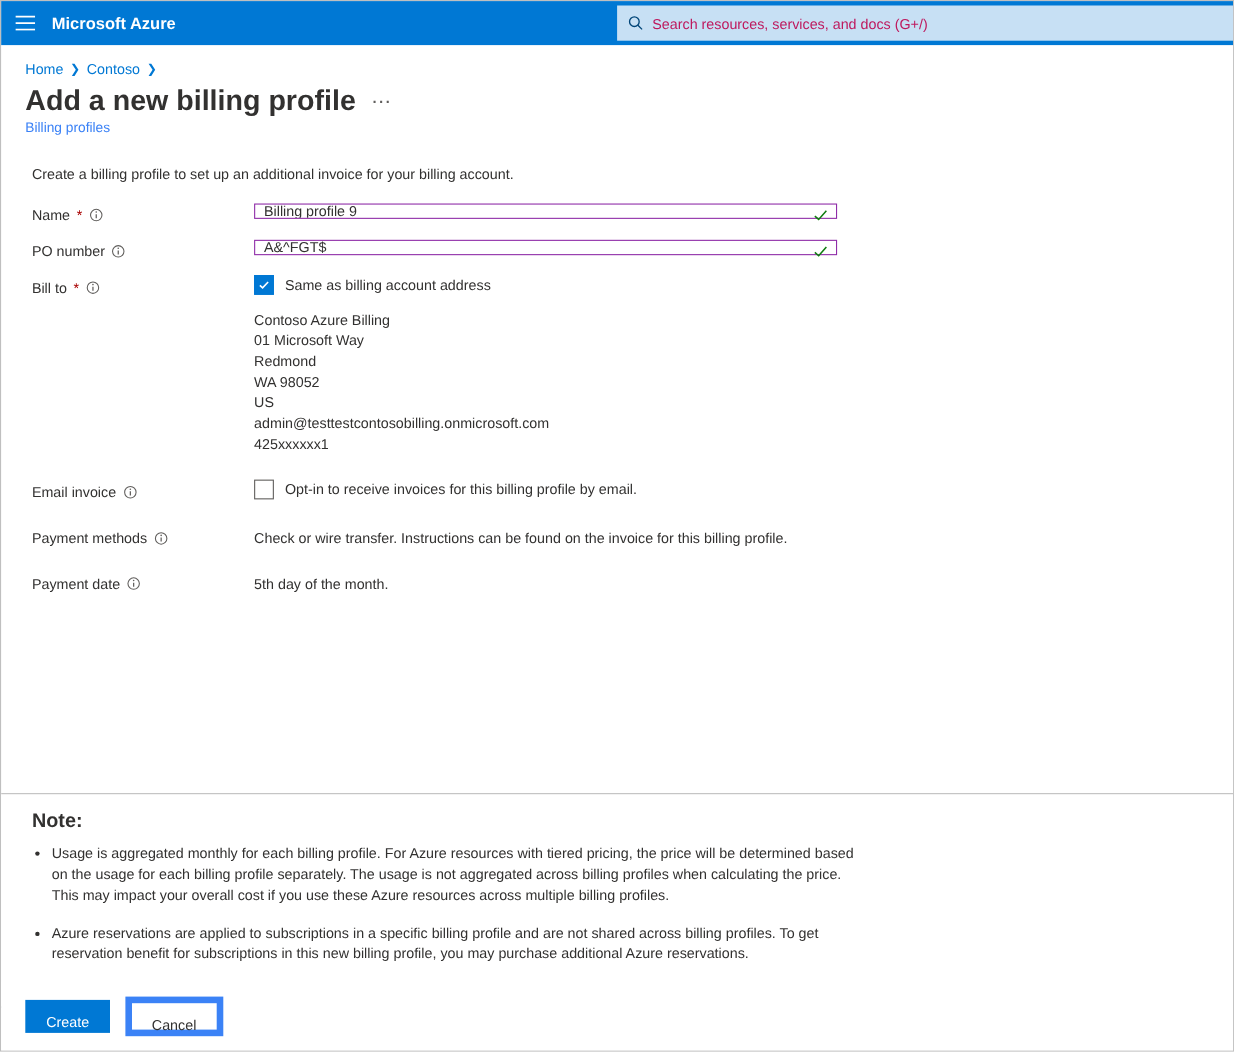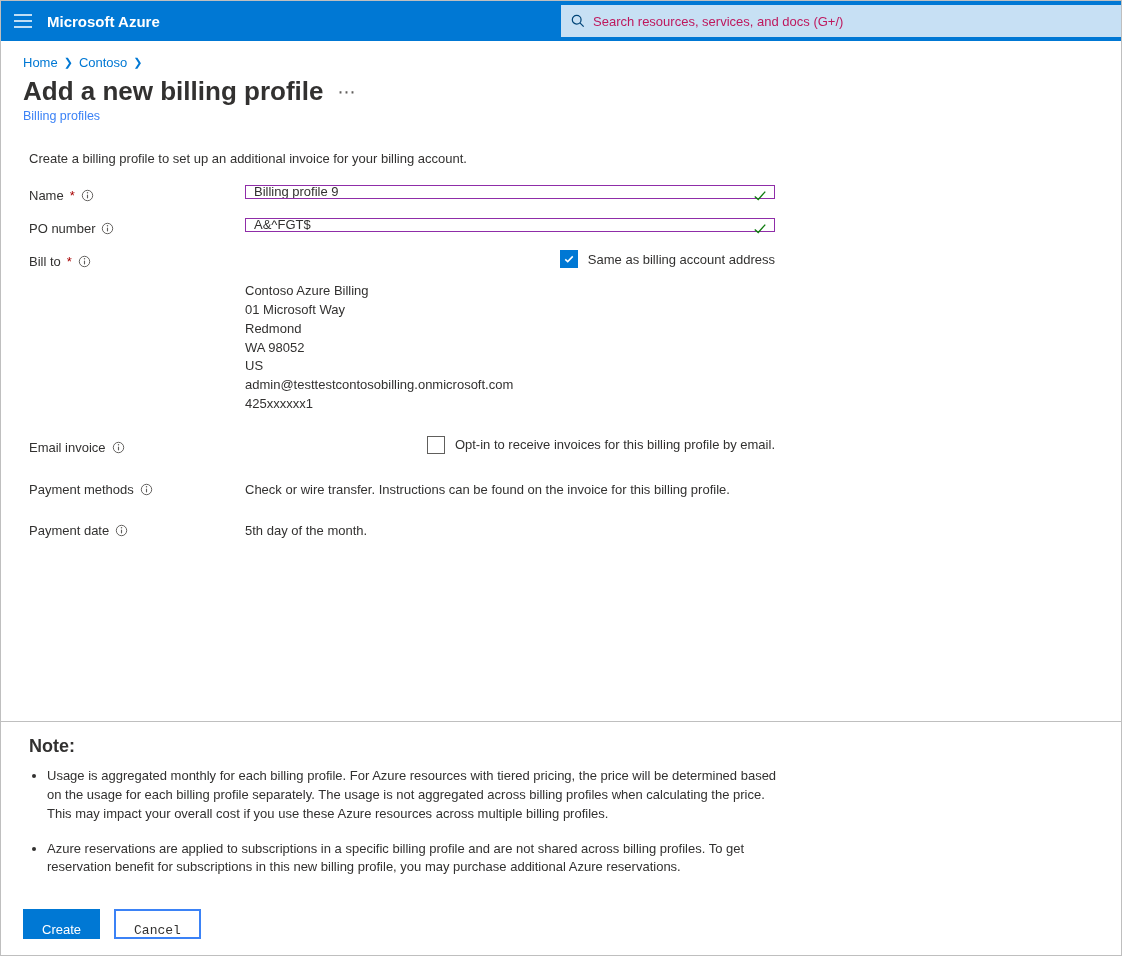--- a/index.html
+++ b/index.html
@@ -42,32 +42,32 @@
   .crumbs a { color:#0078d4; text-decoration:none; }
   .crumbs .chev { color:#0078d4; font-size:11px; padding:0 2px;}
   
   .heading-wrap { padding:6px 22px 0 22px; display:flex; align-items:center; gap:14px;}
   h1 { font-size:26px; font-weight:600; margin:0;}
   .dots { color:#605e5c; font-size:18px; letter-spacing:2px; cursor:pointer;}
   .subheading { padding:2px 22px 0 22px; color:#3b82f6; font-size:12.5px;}
   .intro { padding:28px 28px 0 28px; font-size:13px;}
   
   .form { padding:18px 28px 0 28px; }
-  .row { display:flex; margin-bottom:22px; align-items:flex-start;gap:14px;}
+  .row { display:flex; margin-bottom:22px; align-items:flex-start;}
   .row.name-row, .row.po-row { margin-bottom:14px;}
   .label-col { width:202px; display:flex; align-items:center; gap:6px; color:#323130; font-size:13px; padding-top:4px;}
   .req { color:#a80000; }
   .info-icon { display:inline-flex; }
   .input-col { flex:0 0 530px; position:relative;}
   .text-input {
     width:530px; height:14px; border:1px solid #8f2da8; font-size:13px; padding:0 28px 0 8px; color:#323130; outline:none;
   }
   .po-input { border-color:#8f2da8;}
   .check-ok { position:absolute; right:8px; top:5px; }
-  .chk-row { display:flex; align-items:center; gap:10px; margin-bottom:2px;justify-content:flex-end;}
+  .chk-row { display:flex; align-items:center; gap:10px; margin-bottom:2px;}
   .chk-box { width:18px; height:18px; display:flex; align-items:center; justify-content:center; border:1px solid #605e5c; cursor:pointer;}
   .chk-box.checked { background:#0078d4; border-color:#0078d4;}
   .chk-box svg { display:block; }
   .address { margin-top:14px; line-height:1.45; font-size:13px;}
   .plain-val { font-size:13px; padding-top:4px;}
   
   .note-box {
     position:absolute;
     left:0; right:0;
     top:720px;
@@ -78,21 +78,21 @@
   }
   .note-title { font-weight:600; font-size:18px; margin-bottom:10px;}
   .note-box ul { margin:0; padding-left:18px;}
   .note-box li { margin-bottom:16px; line-height:1.45; max-width:740px;}
   
   .footer {
     position:absolute; left:0; right:0; bottom:0; height:62px; display:flex; align-items:center; padding:0 22px; gap:14px; background:#fff;
   }
   .btn { height:30px; padding:12px 18px; font-size:13px; border:1px solid transparent; cursor:pointer;}
   .btn-primary { background:#0078d4; color:#fff;}
-  .btn-secondary { background:#fff; color:#323130; border:2px solid #3b82f6;font-family:Liberation Mono, monospace;}
+  .btn-secondary { background:#fff; color:#323130; border:6px solid #3b82f6;}
 </style>
 </head>
 <body>
 
 <div class="topbar">
   <div class="hamburger">
     <svg width="18" height="14" viewBox="0 0 18 14">
         <path d="M0 1h18M0 7h18M0 13h18" stroke="#fff" stroke-width="1.6"></path>
       </svg>
   </div>

